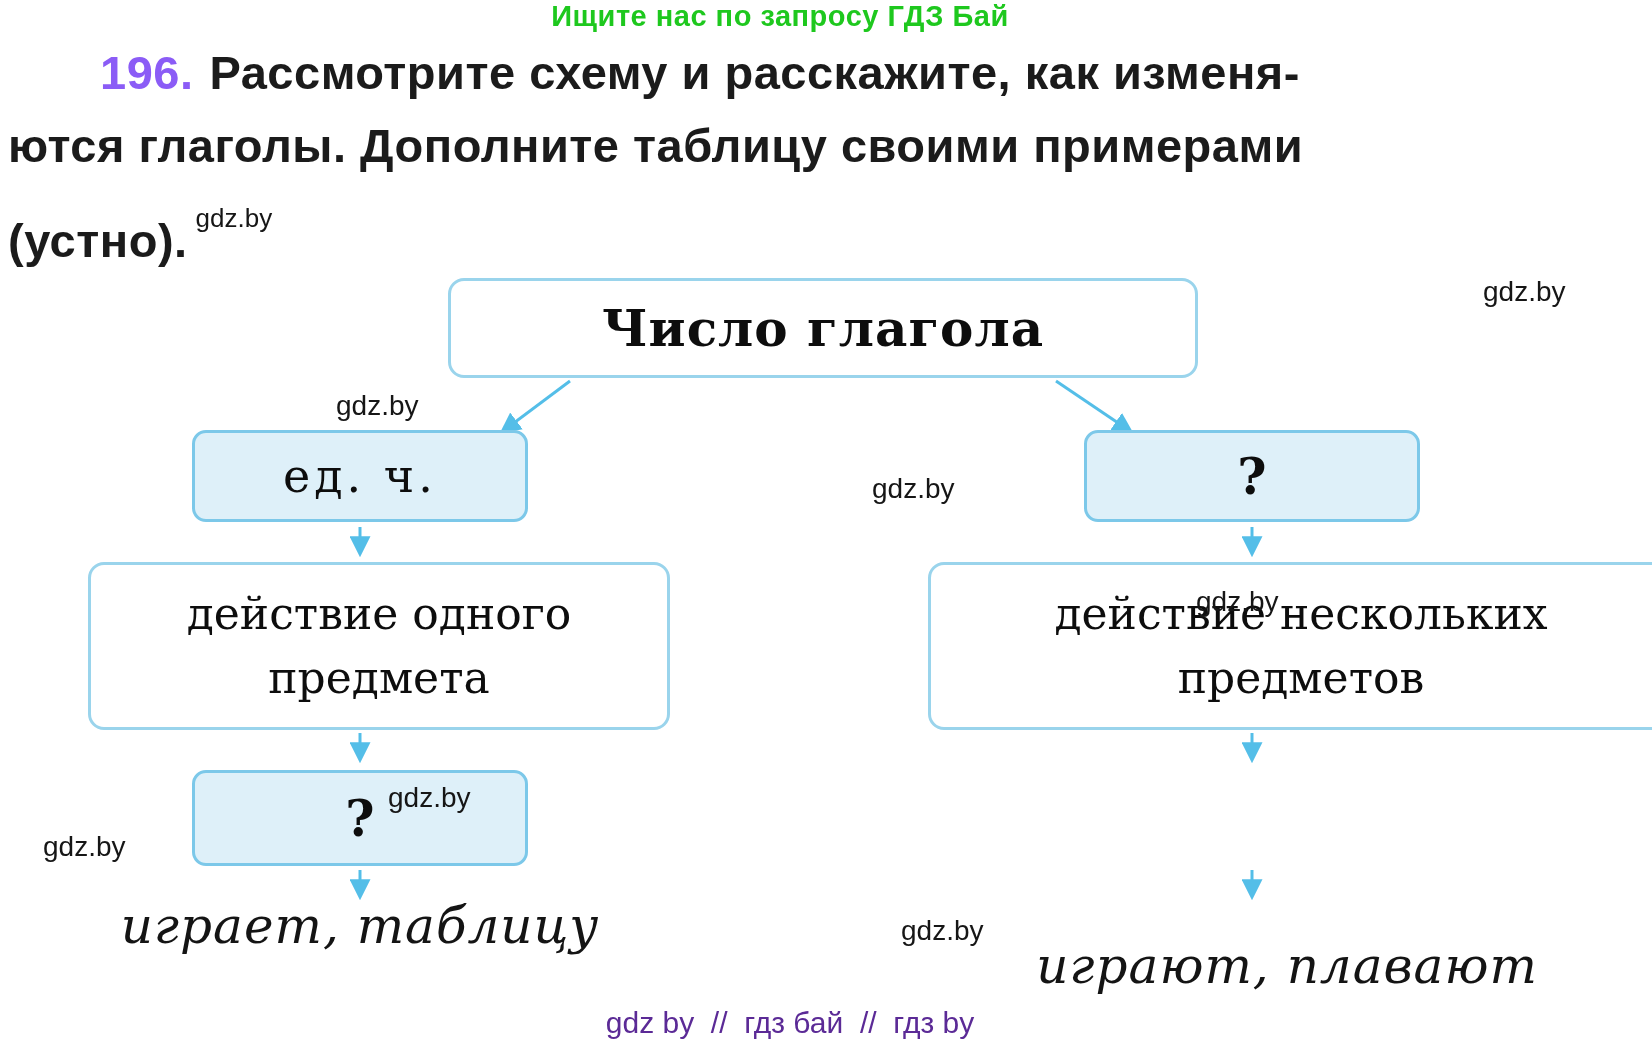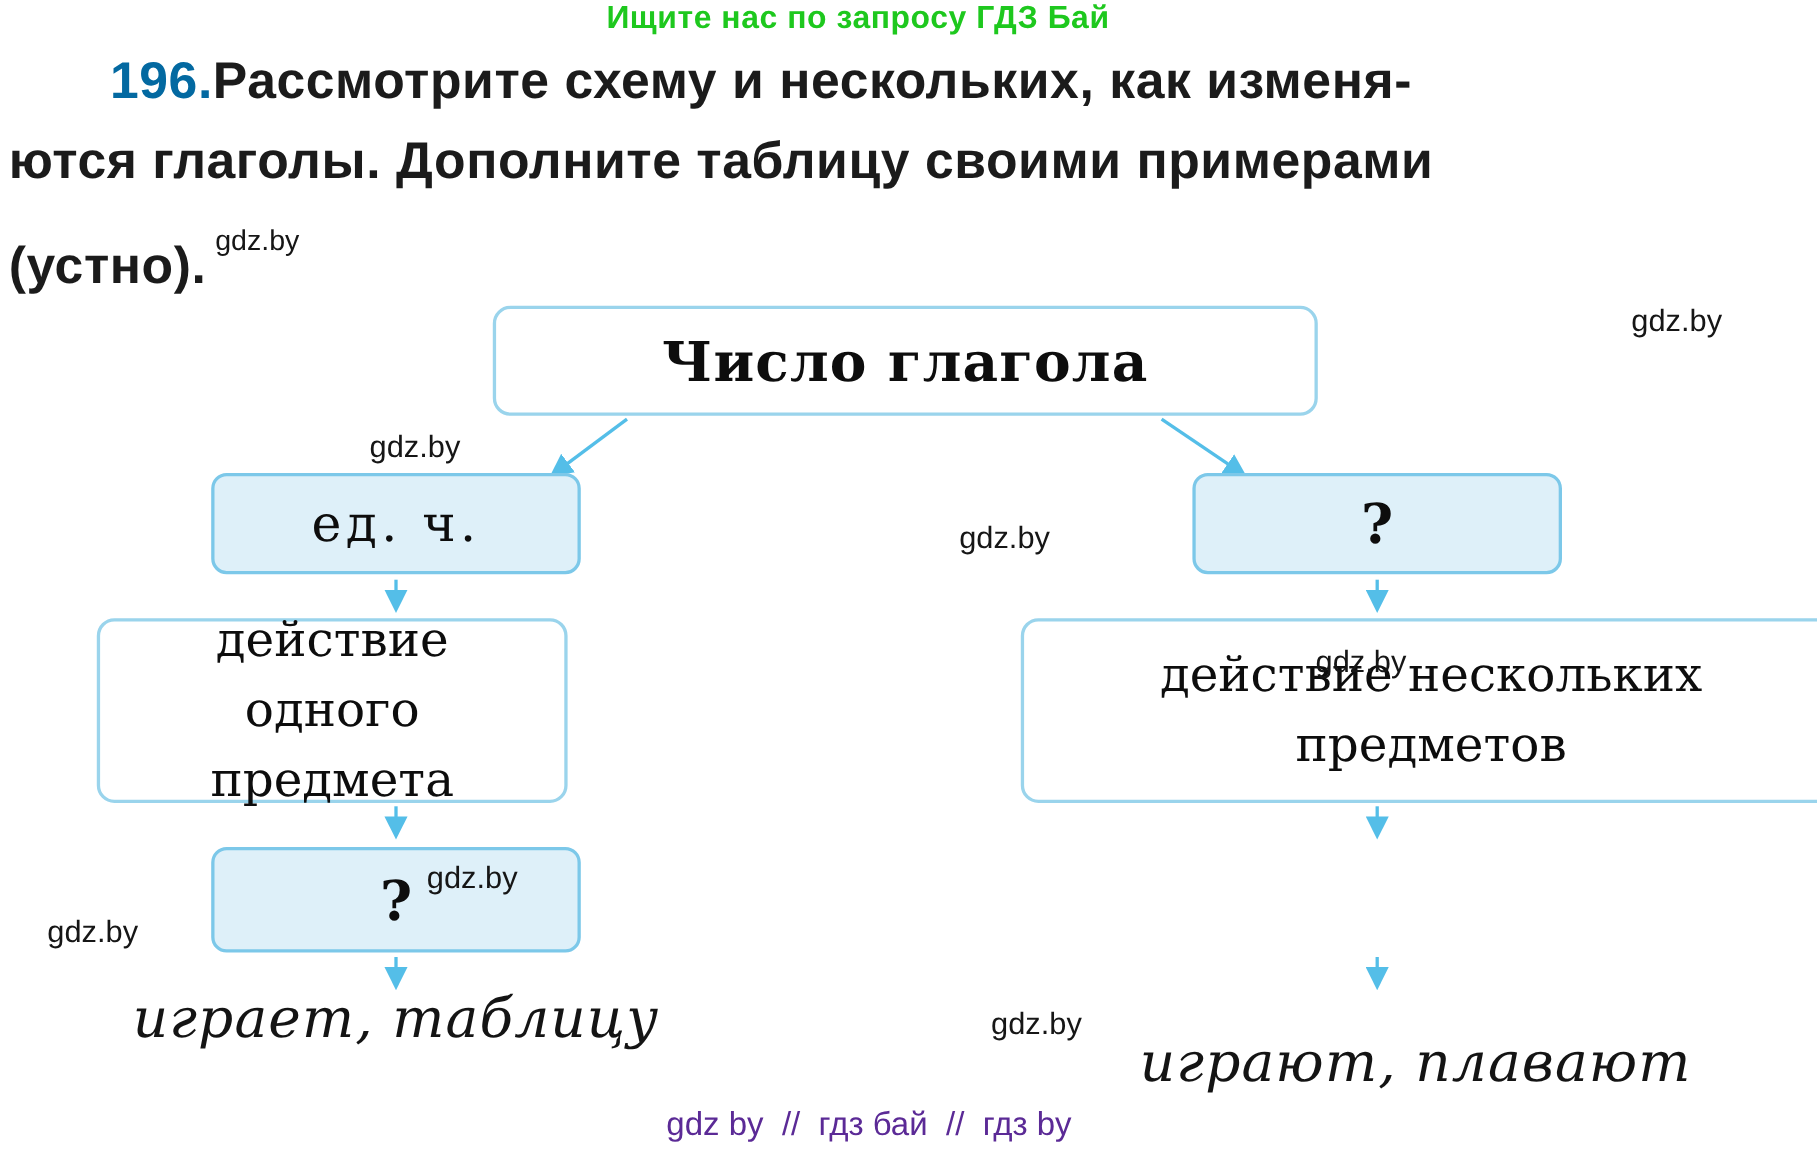--- a/index.html
+++ b/index.html
@@ -11,37 +11,37 @@
   .promo {
     position:absolute; top:0; left:0; width:1560px; text-align:center;
     font-size:29px; font-weight:bold; color:#1ec81e; letter-spacing:0.5px;
   }
   
   .task {
     position:absolute; left:8px; top:36px; width:1630px;
     font-size:47px; font-weight:bold; line-height:73px; letter-spacing:0.5px; color:#1b1b1b;
   }
   .task .l1 { padding-left:92px; }
-  .task-num { color:#0369a1; }
+  .task-num { color:#8b5cf6; margin-right:16px; }
   .sup-wm {
     font-size:26px; font-weight:normal; letter-spacing:0; vertical-align:30px; margin-left:8px; color:#161616;
   }
   
   .box {
     position:absolute; box-sizing:border-box;
     display:flex; align-items:center; justify-content:center; text-align:center;
     font-family:"DejaVu Serif", serif; color:#0d0d0d;
   }
   .outline { background:#ffffff; border:3px solid #9ad4ec; border-radius:16px; }
   .filled  { background:#def0f9; border:3px solid #7cc8e9; border-radius:14px; }
   .root-box   { left:448px;  top:278px; width:750px; height:100px; font-size:50px; font-weight:bold; letter-spacing:1px; }
   .sing-box   { left:192px;  top:430px; width:336px; height:92px;  font-size:46px; letter-spacing:4px; }
   .plur-box   { left:1084px; top:430px; width:336px; height:92px;  font-size:50px; font-weight:bold; }
   .meaning    { font-size:44px; line-height:64px; padding:0 24px; }
-  .sing-mean  { left:88px;  top:562px; width:428px; height:168px;justify-content:flex-end; }
+  .sing-mean  { left:88px;  top:562px; width:582px; height:168px;justify-content:flex-end; }
   .plur-mean  { left:928px; top:562px; width:746px; height:168px; }
   .sing-q     { left:192px;  top:770px; width:336px; height:96px; font-size:50px; font-weight:bold; }
   .plur-q     { left:1000px; top:770px; width:505px; height:96px; font-size:43px; letter-spacing:0.24em; }
   
   .examples {
     position:absolute; text-align:center; font-family:"DejaVu Serif", serif;
     font-style:italic; font-size:50px; color:#141414; letter-spacing:1px;
   }
   .sing-ex { left:70px;  top:897px; width:580px; }
   .plur-ex { left:992px; top:897px; width:590px;margin-top:40px; }
@@ -62,21 +62,21 @@
   .arrows { position:absolute; left:0; top:0; pointer-events:none; }
 </style>
 </head>
 <body>
 
 <div class="page">
 
   <div class="promo">Ищите нас по запросу ГДЗ Бай</div>
 
   <div class="task">
-    <div class="l1"><span class="task-num">196.</span><span>Рассмотрите схему и нескольких, как изменя-</span></div>
+    <div class="l1"><span class="task-num">196.</span><span>Рассмотрите схему и расскажите, как изменя-</span></div>
     <div>ются глаголы. Дополните таблицу своими примерами</div>
     <div><span>(устно).</span><span class="sup-wm">gdz.by</span></div>
   </div>
 
   <svg class="arrows" width="1652" height="1050" viewBox="0 0 1652 1050">
     <defs>
       <marker id="ah" viewBox="0 0 10 10" refX="8" refY="5" markerWidth="7" markerHeight="7" orient="auto-start-reverse" markerUnits="strokeWidth">
         <path d="M0,0 L10,5 L0,10 z" fill="#54bee8"></path>
       </marker>
     </defs>

